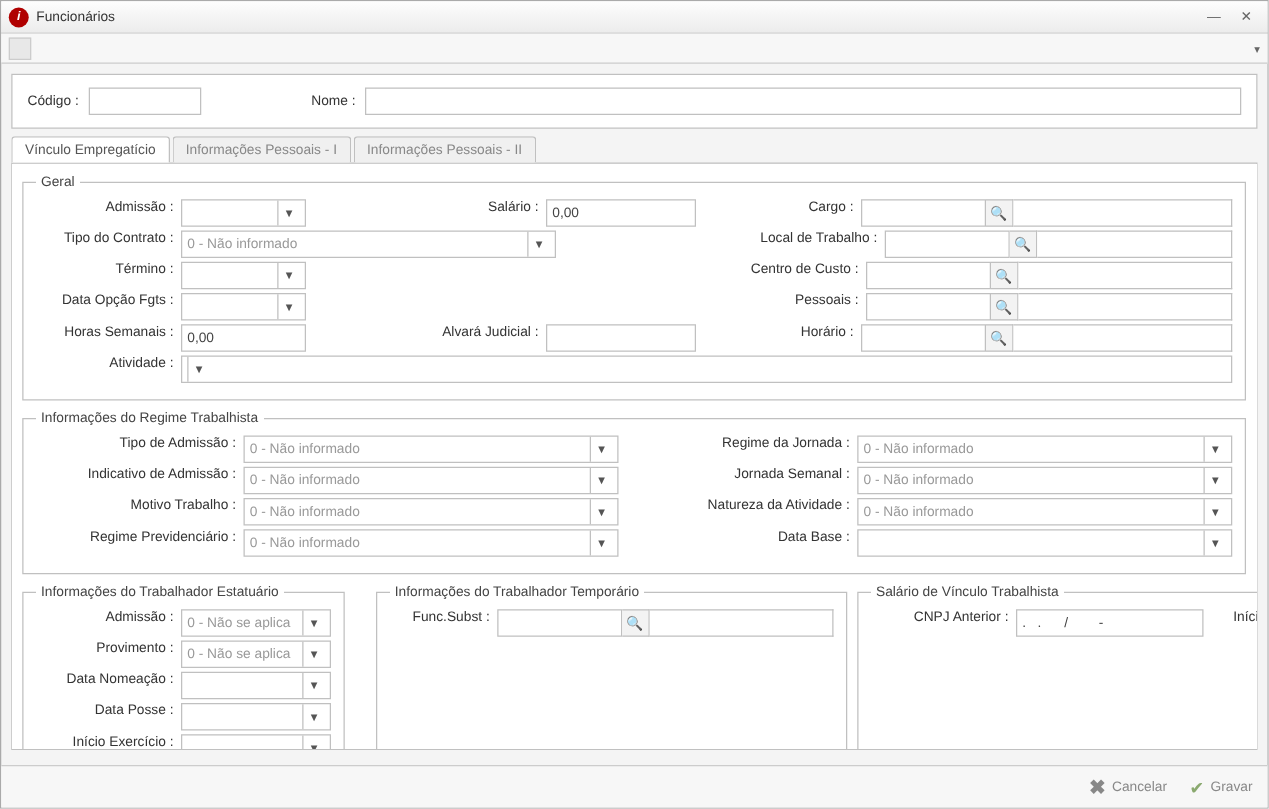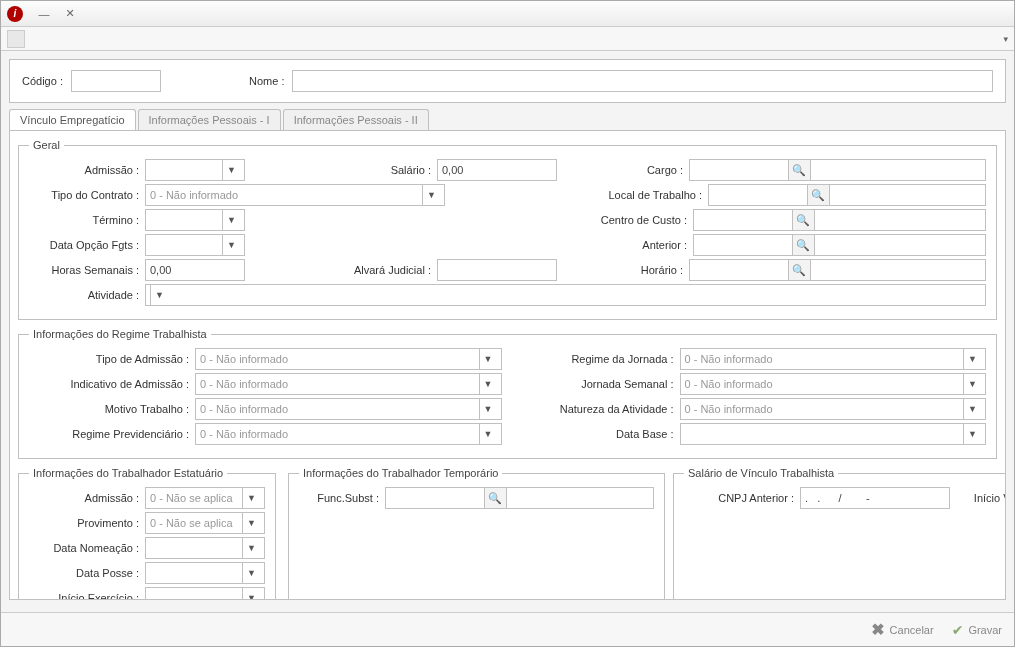--- a/index.html
+++ b/index.html
@@ -26,36 +26,37 @@
   .lookup { display:flex; gap:0; }
   .lookup .key{ width:100px; height:22px; border:1px solid #c0c0c0; background:#fff;}
   .lookup .btn{ width:22px; height:22px; border:1px solid #c0c0c0; border-left:none; background:#f3f3f3; display:flex; align-items:center; justify-content:center; cursor:pointer;}
   .lookup .desc{ flex:1; height:22px; border:1px solid #c0c0c0; border-left:none; background:#fff;}
   .tabs { display:flex; gap:2px; margin-top:4px; }
   .tab { padding:4px 10px; border:1px solid #c0c0c0; border-bottom:none; background:#f0f0f0; color:#888; cursor:pointer; border-top-left-radius:3px; border-top-right-radius:3px;}
   .tab.active { background:#fff; color:#555;}
   .tabbody { border:1px solid #c0c0c0; background:#fff; padding:8px; height: 470px; overflow:auto;}
   fieldset.group { border:1px solid #c0c0c0; margin:0 0 8px 0; padding:8px 10px 10px 10px;}
   fieldset.group > legend { color:#444; padding:0 4px; }
-  .row { display:flex; align-items:center; gap:6px; margin-bottom:3px; }
-  .cols { display:flex; gap:12px;}
+  .row { display:flex; gap:6px; margin-bottom:3px; }
+  .cols { display:flex; gap:25px;}
   .col { flex:1; }
   .footer { height:34px; border-top:1px solid #ccc; background:#f7f7f7; display:flex; align-items:center; justify-content:flex-end; padding:0 12px; gap:18px;}
   .fbtn { display:flex; align-items:center; gap:5px; color:#888; cursor:pointer;}
   .fbtn .x{ font-size:16px; font-weight:bold;}
   .fbtn .chk{ color:#8aa96f; font-size:14px;}
   .mag{ font-size:11px; color:#9a9a9a; }
 </style>
 </head>
 <body>
 
 <div class="window">
 
   <div class="titlebar">
     <div class="ico">i</div>
+    <div class="title">Funcionários</div>
     <div class="winbtn">—</div>
     <div class="winbtn">✕</div>
   </div>
 
   <div class="toolbar">
     <div class="tico"></div>
     <div class="drop">▾</div>
   </div>
 
   <div class="content">
@@ -130,21 +131,21 @@
           </div>
         </div>
 
         <div class="row">
           <span class="lbl" style="width:110px">Data Opção Fgts :</span>
           <div class="date" style="width:100px">
               <div class="dv"></div>
               <div class="arrow">▼</div>
             </div>
           <span style="width:310px"></span>
-          <span class="lbl" style="width:120px">Anterior :</span>
+          <span class="lbl" style="width:120px">Pessoais :</span>
           <div class="lookup" style="flex:1">
             <input class="key" style="">
               <div class="btn">
                 <span class="mag">🔍</span>
               </div>
               <input class="desc" style="">
           </div>
         </div>
 
         <div class="row">

